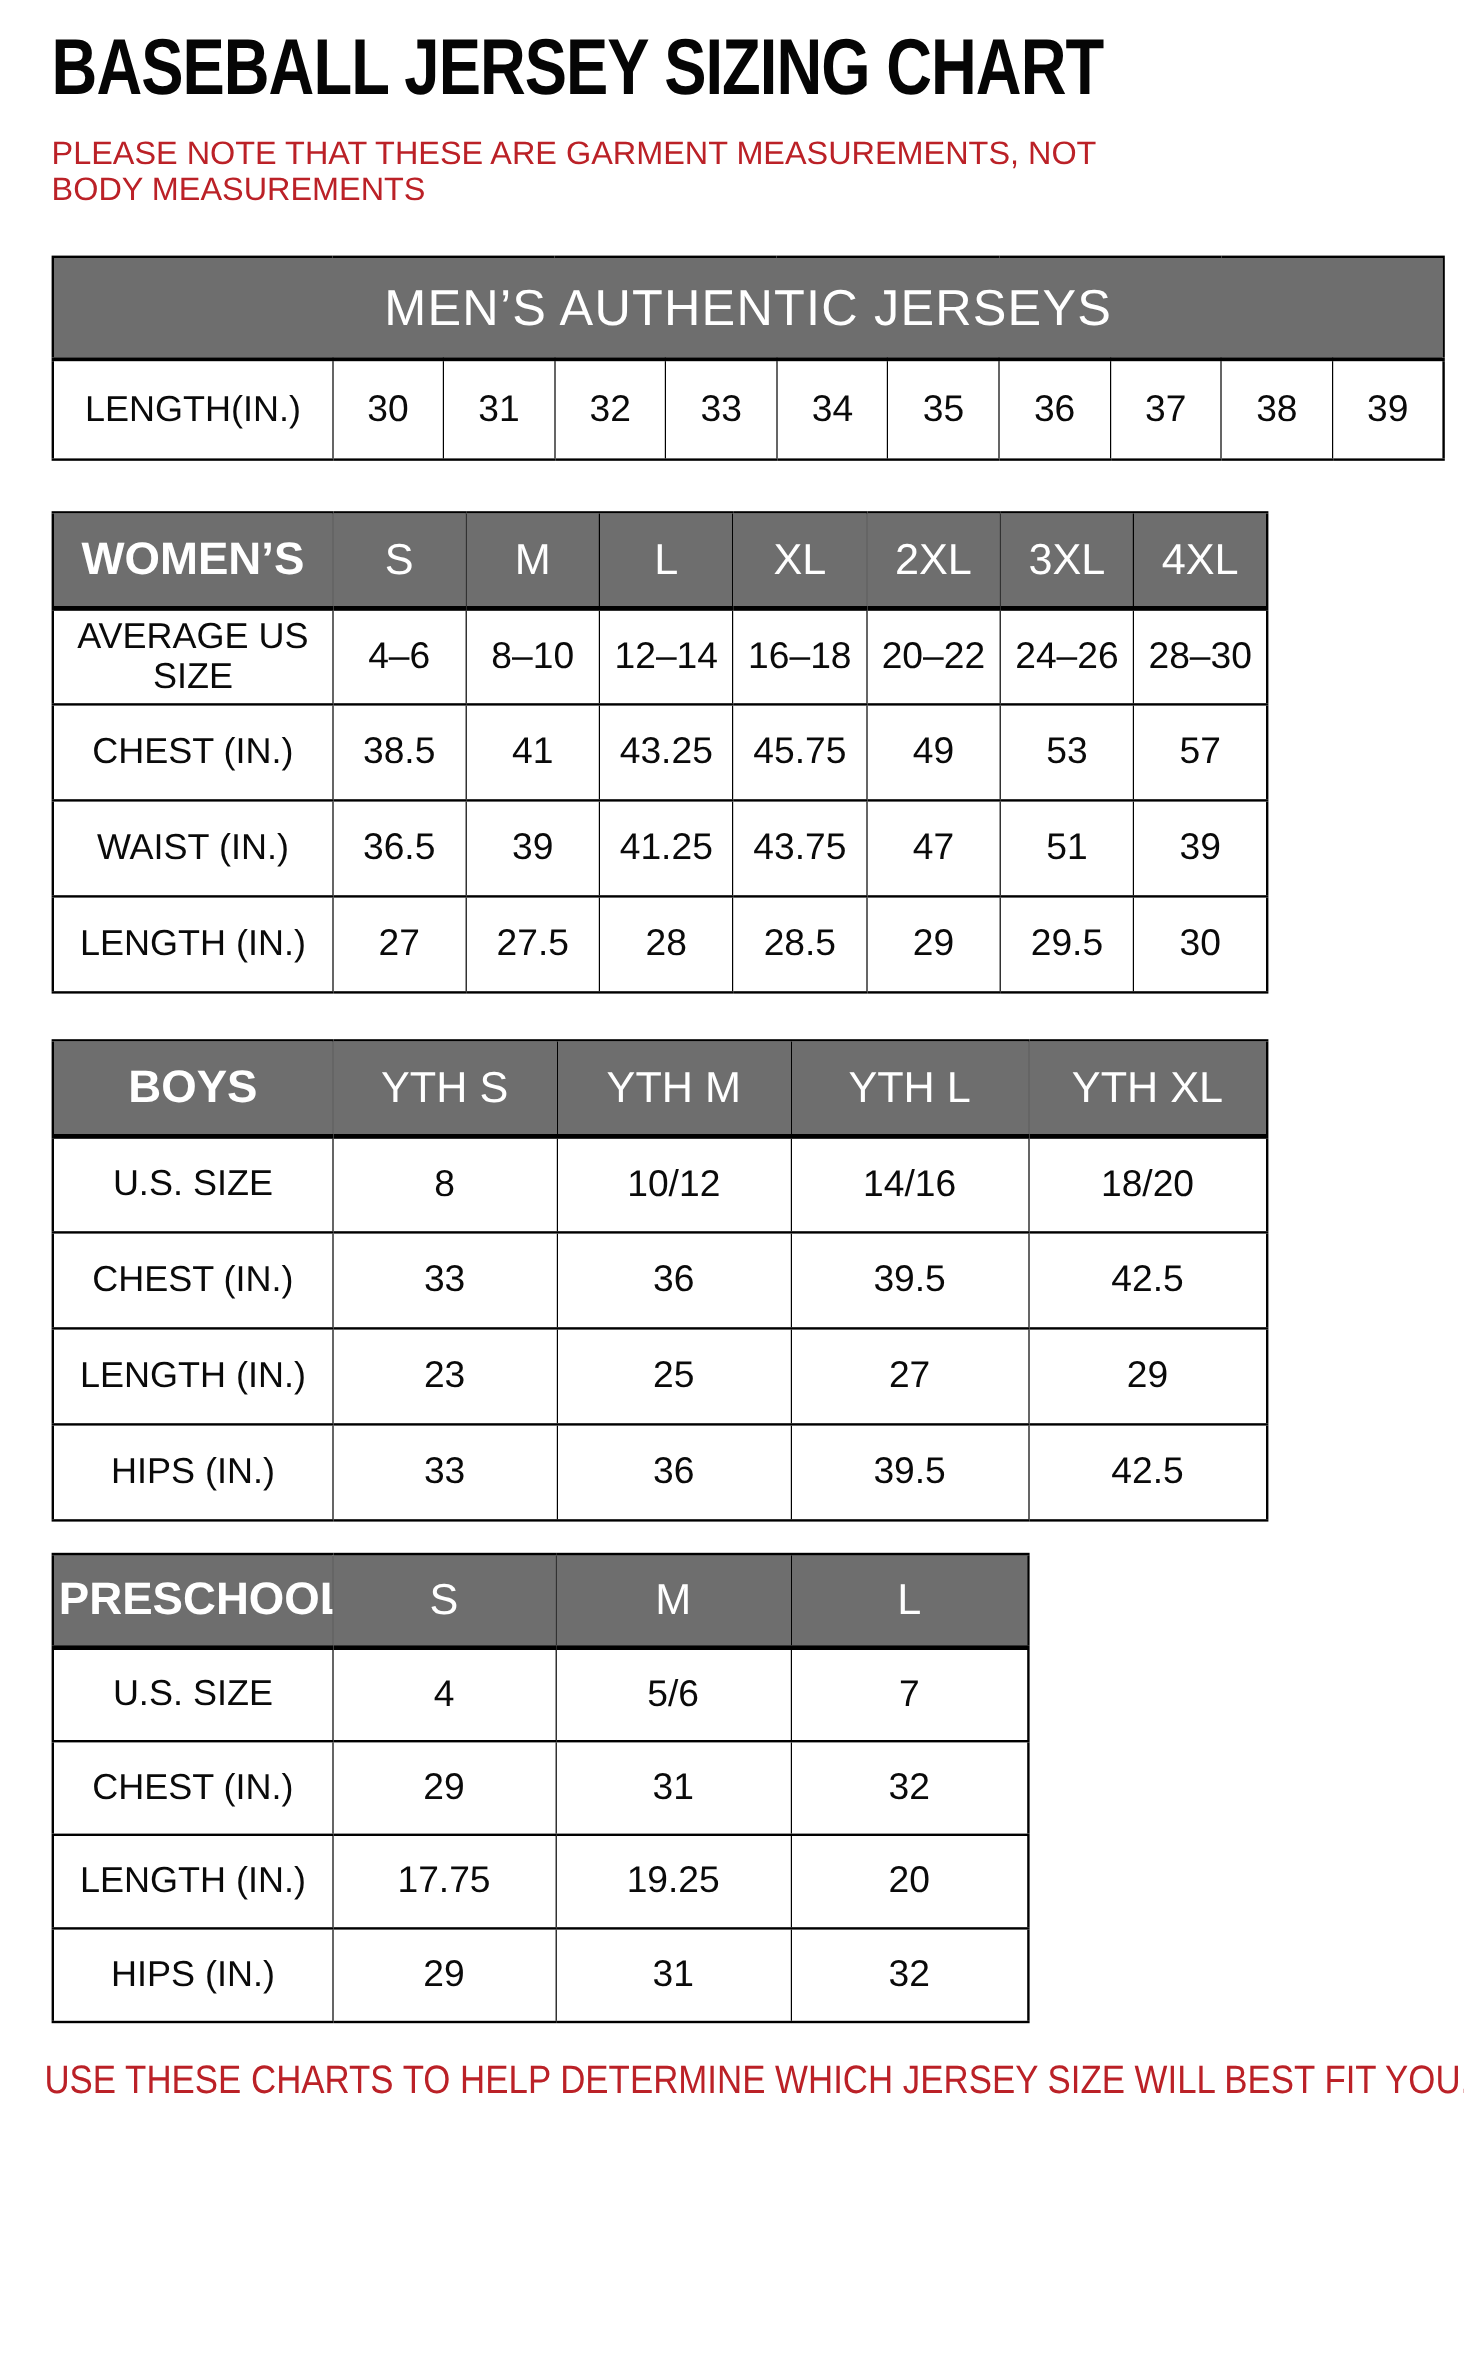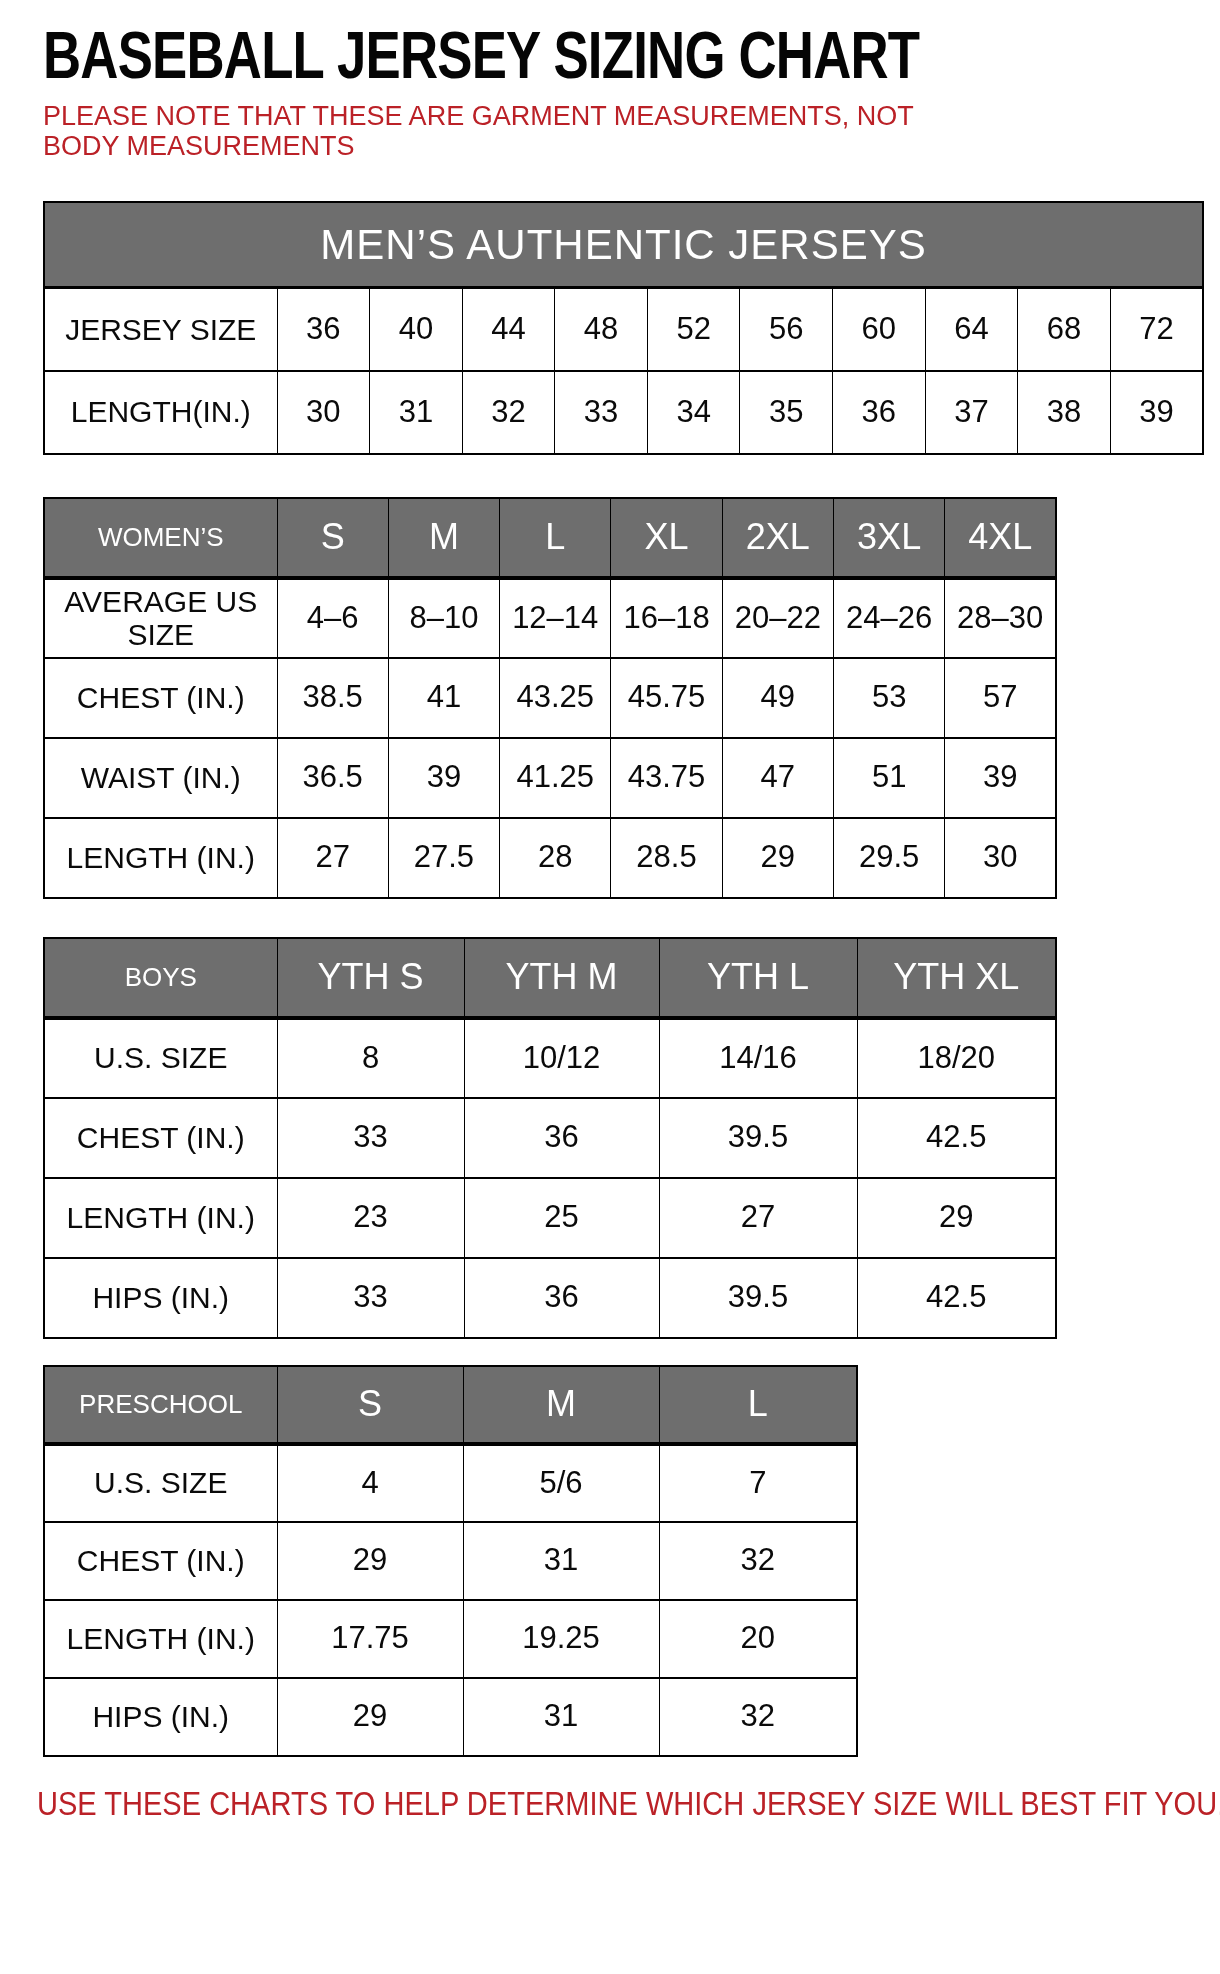--- a/index.html
+++ b/index.html
@@ -23,21 +23,21 @@
     font-size:66px;
     font-weight:700;
     line-height:0.95;
     letter-spacing:-1px;
     color:#050505;
     transform:scaleX(0.80);
     transform-origin:left center;
     white-space:nowrap;
   }
   .note{
-    margin:14px 0 0 0;
+    margin:26px 0 0 0;
     width:900px;
     font-size:27px;
     line-height:30px;
     font-weight:400;
     color:var(--red);
   }
 
   table.tbl{
     border-collapse:collapse;
     table-layout:fixed;
@@ -62,21 +62,21 @@
     font-size:42px;
     letter-spacing:1px;
     border-bottom:3px solid var(--line);
   }
   .tbl tr.ghead td{
     background:var(--gray);
     color:#ffffff;
     font-size:36px;
     border-bottom:4px solid var(--line);
   }
-  .tbl tr.ghead td.lbl{font-size:26px;}
+  .tbl tr.ghead td.lbl{font-size:38px;font-weight:bold;}
 
   table.mens{margin-top:40px;width:1159px;}
   .mens tr{height:83px;}
   .mens tr.banner-row{height:86px;}
   .mens tr.size-row td{font-size:33px;}
 
   table.womens{margin-top:42px;width:1012px;}
   .womens tr{height:80px;}
 
   table.boys{margin-top:38px;width:1012px;border-radius:11px;}
@@ -115,33 +115,20 @@
         <col style="width:92.6px">
       <col style="width:92.6px">
         <col style="width:92.6px">
         <col style="width:92.6px">
         <col style="width:92.6px">
         <col style="width:92.6px">
     </colgroup>
     <tbody>
         <tr class="banner-row">
           <td class="banner" colspan="11">MEN’S AUTHENTIC JERSEYS</td>
-        </tr>
-        <tr>
-          <td class="lbl">JERSEY SIZE</td>
-          <td>36</td>
-          <td>40</td>
-          <td>44</td>
-          <td>48</td>
-          <td>52</td>
-          <td>56</td>
-          <td>60</td>
-          <td>64</td>
-          <td>68</td>
-          <td>72</td>
         </tr>
         <tr>
           <td class="lbl">LENGTH(IN.)</td>
           <td>30</td>
           <td>31</td>
           <td>32</td>
           <td>33</td>
           <td>34</td>
           <td>35</td>
           <td>36</td>

